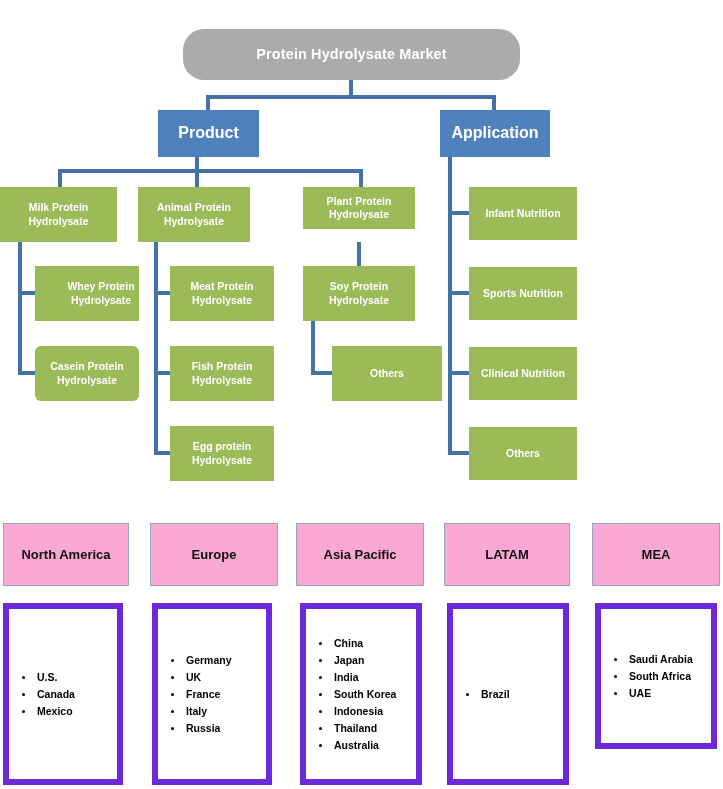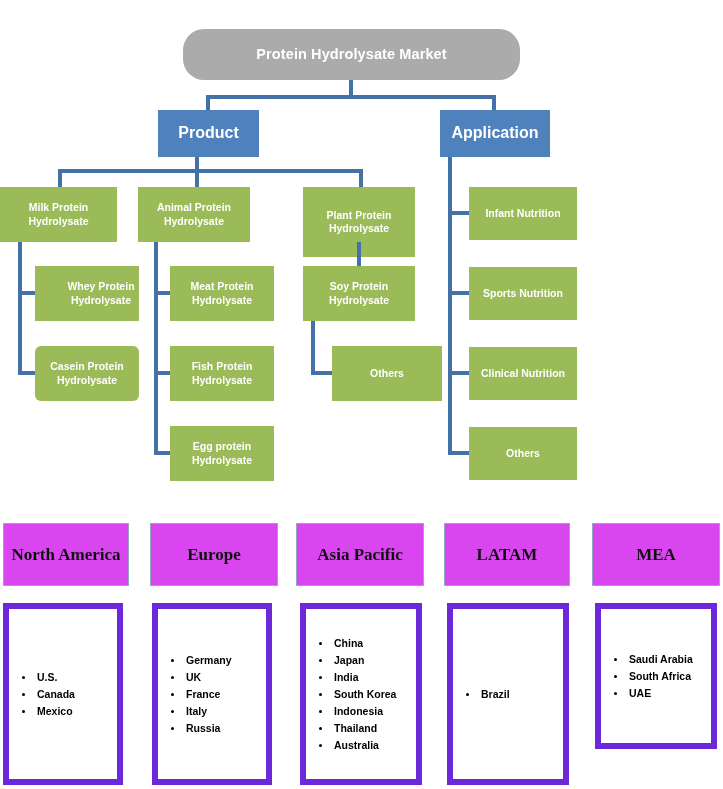--- a/index.html
+++ b/index.html
@@ -46,30 +46,29 @@
     background: #9BBB59;
     font-size: 10.5px;
   }
   .conn {
     position: absolute;
     background: #4472A8;
   }
   .region-head {
     position: absolute;
     box-sizing: border-box;
-    background: #d946ef;
+    background: #f9a8d4;
     border: 1px solid #8EA9C1;
     display: flex;
     align-items: center;
     justify-content: center;
     color: #111111;
     font-weight: bold;
-    font-size: 17px;
+    font-size: 13px;
     text-align: center;
-    font-family: Liberation Serif, serif;
   }
   .region-body {
     position: absolute;
     box-sizing: border-box;
     background: #ffffff;
     border: 6px solid #6d28d9;
     display: flex;
     align-items: center;
   }
   .region-body ul {
@@ -148,21 +147,21 @@
   </div>
 
   <div class="node node-leaf" style="left:170px; top:346px; width:104px; height:55px;">
     <span>Fish Protein Hydrolysate</span>
   </div>
 
   <div class="node node-leaf" style="left:170px; top:426px; width:104px; height:55px;">
     <span>Egg protein Hydrolysate</span>
   </div>
 
-  <div class="node node-leaf" style="left:303px; top:187px; width:112px; height:70px;">
+  <div class="node node-leaf" style="left:303px; top:187px; width:112px; height:42px;">
     <span>Plant Protein Hydrolysate</span>
   </div>
 
   <div class="conn" style="left:357px; top:242px; width:4px; height:24px;"></div>
 
   <div class="node node-leaf" style="left:303px; top:266px; width:112px; height:55px;">
     <span>Soy Protein Hydrolysate</span>
   </div>
 
   <div class="conn" style="left:311px; top:321px; width:4px; height:54px;"></div>

